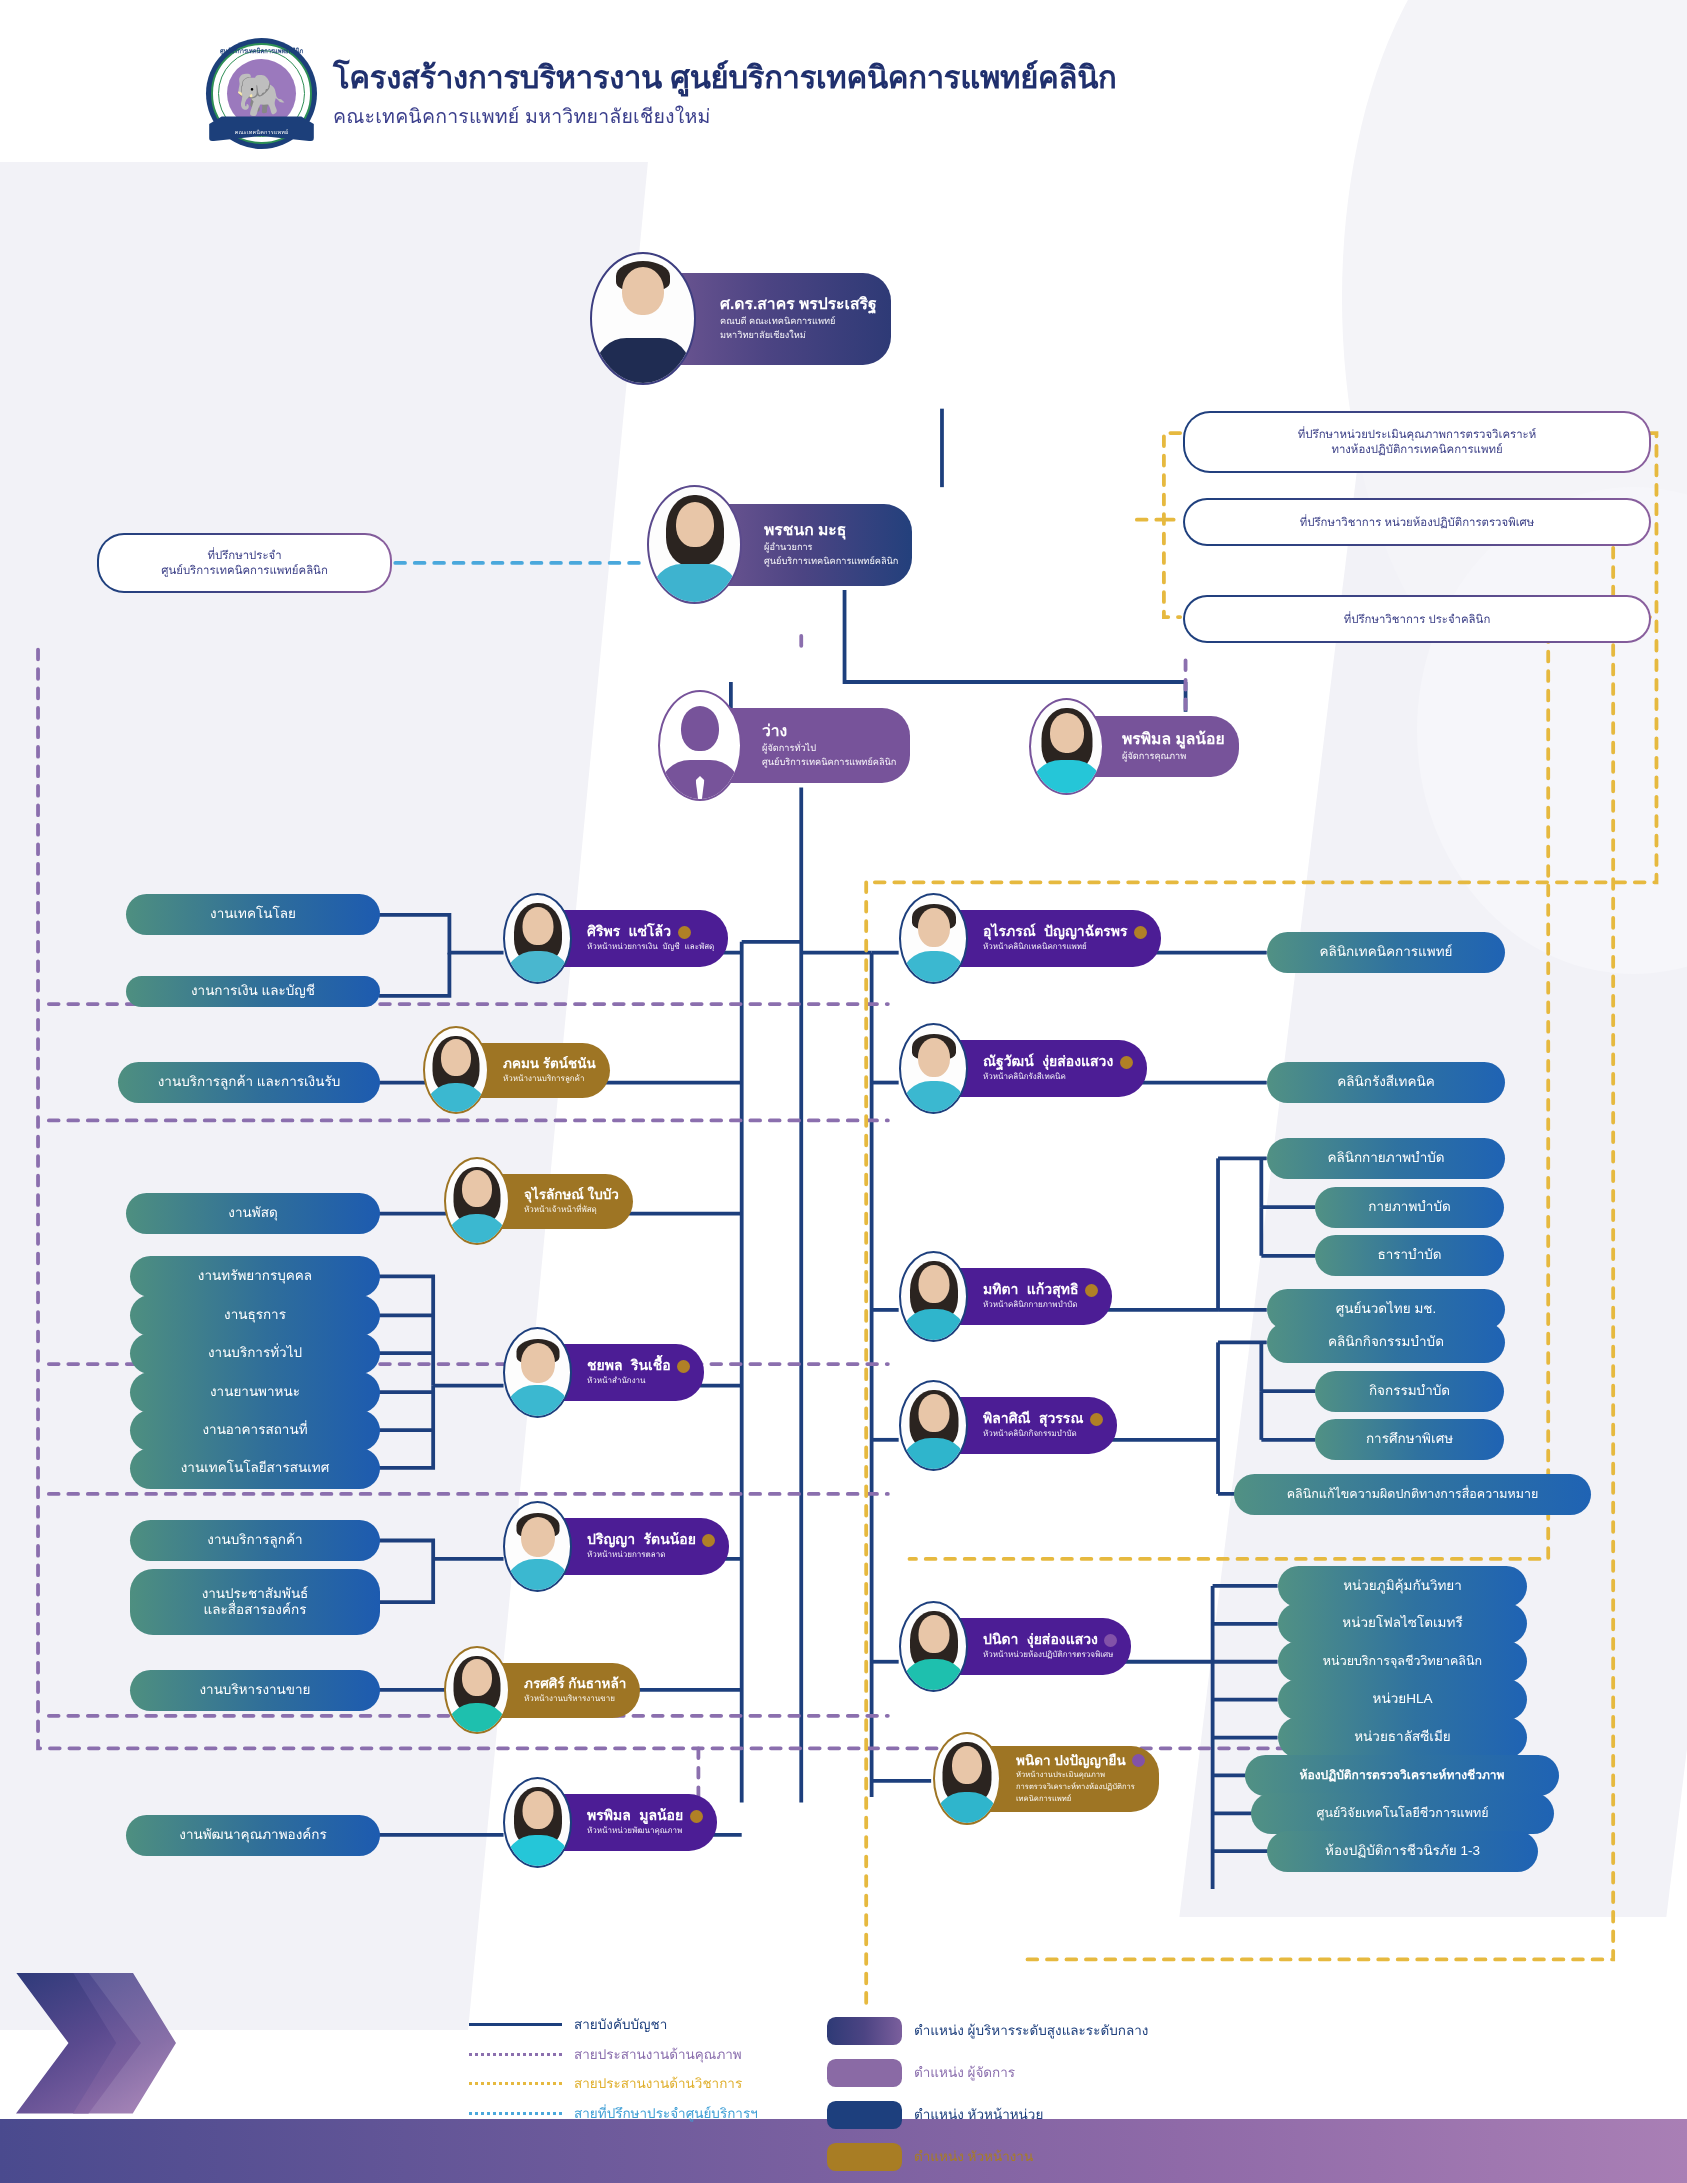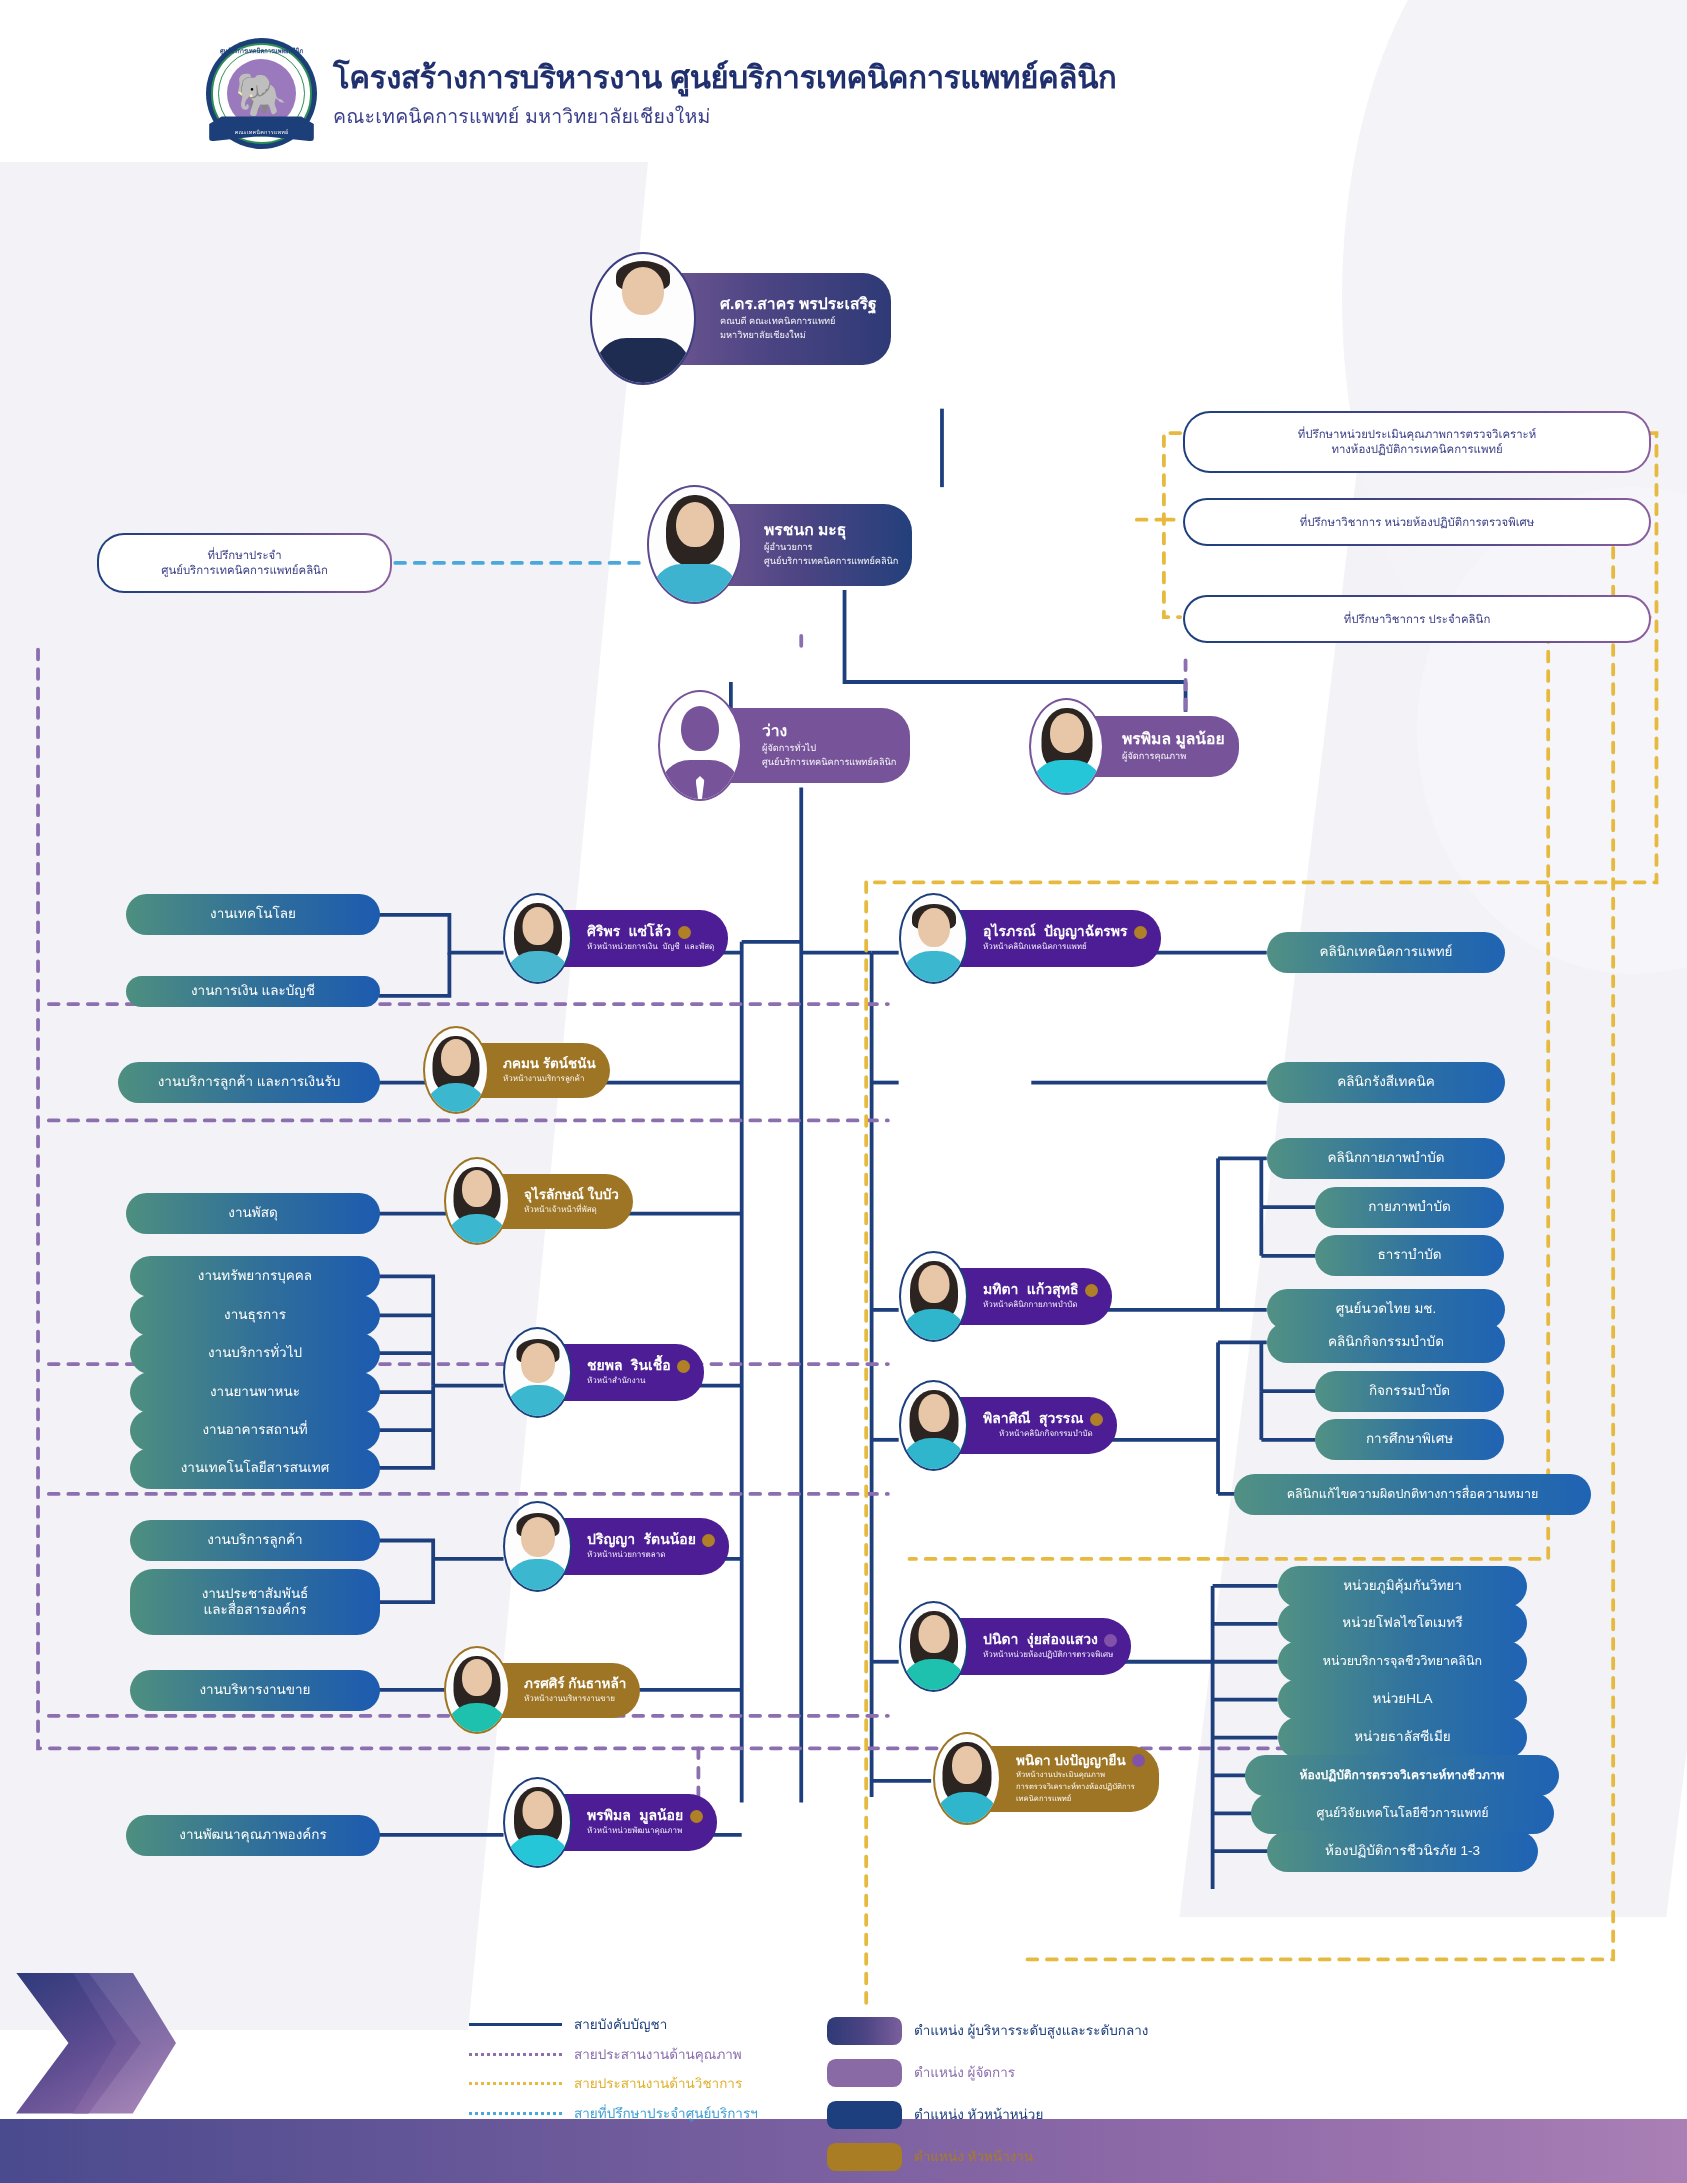--- a/index.html
+++ b/index.html
@@ -548,20 +548,34 @@
     </div>
     <div class="pill th-unit" style="--ph:57px; padding-left:45px;">
       <div class="nm" style="font-size:14px;">
         <span>อุไรภรณ์ ปัญญาฉัตรพร</span>
         <span class="dot gold"></span>
       </div>
       <div class="rl" style="font-size:8px;">หัวหน้าคลินิกเทคนิคการแพทย์</div>
     </div>
   </div>
 
+  <div class="person ring-unit" style="left:899px; top:1023px; --aw:69px; --ah:91px;">
+    <div class="avatar">
+      <div class="hair-b" style="width:44px;height:26px;top:8.7px;"></div>
+      <div class="head-b" style="width:32px;height:39px;top:13px;"></div>
+      <div class="body-b" style="--shirt:#3bb8d0;width:68px;height:34px;"></div>
+    </div>
+    <div class="pill th-unit" style="--ph:57px; padding-left:45px;">
+      <div class="nm" style="font-size:14px;">
+        <span>ณัฐวัฒน์ งุ่ยส่องแสวง</span>
+        <span class="dot gold"></span>
+      </div>
+      <div class="rl" style="font-size:8px;">หัวหน้าคลินิกรังสีเทคนิค</div>
+    </div>
+  </div>
 
   <div class="person ring-unit" style="left:899px; top:1251px; --aw:69px; --ah:91px;">
     <div class="avatar">
       <div class="hair-long" style="width:48px;height:61px;"></div>
       <div class="head-b" style="width:31px;height:38px;top:12px;"></div>
       <div class="body-b" style="--shirt:#2fb5cc;width:68px;height:34px;"></div>
     </div>
     <div class="pill th-unit" style="--ph:57px; padding-left:45px;">
       <div class="nm" style="font-size:14px;">
         <span>มทิตา แก้วสุทธิ</span>
@@ -575,21 +589,21 @@
     <div class="avatar">
       <div class="hair-long" style="width:49px;height:60px;"></div>
       <div class="head-b" style="width:31px;height:38px;top:12px;"></div>
       <div class="body-b" style="--shirt:#2fb5cc;width:68px;height:34px;"></div>
     </div>
     <div class="pill th-unit" style="--ph:57px; padding-left:45px;">
       <div class="nm" style="font-size:14px;">
         <span>พิลาศิณี สุวรรณ</span>
         <span class="dot gold"></span>
       </div>
-      <div class="rl" style="font-size:8px;margin-left:16px;">หัวหน้าคลินิกกิจกรรมบำบัด</div>
+      <div class="rl" style="font-size:8px;">หัวหน้าคลินิกกิจกรรมบำบัด</div>
     </div>
   </div>
 
   <div class="person ring-unit" style="left:899px; top:1601px; --aw:69px; --ah:91px;">
     <div class="avatar">
       <div class="hair-long" style="width:48px;height:61px;"></div>
       <div class="head-b" style="width:31px;height:38px;top:12px;"></div>
       <div class="body-b" style="--shirt:#1ec0ae;width:68px;height:34px;"></div>
     </div>
     <div class="pill th-unit" style="--ph:57px; padding-left:45px;">

